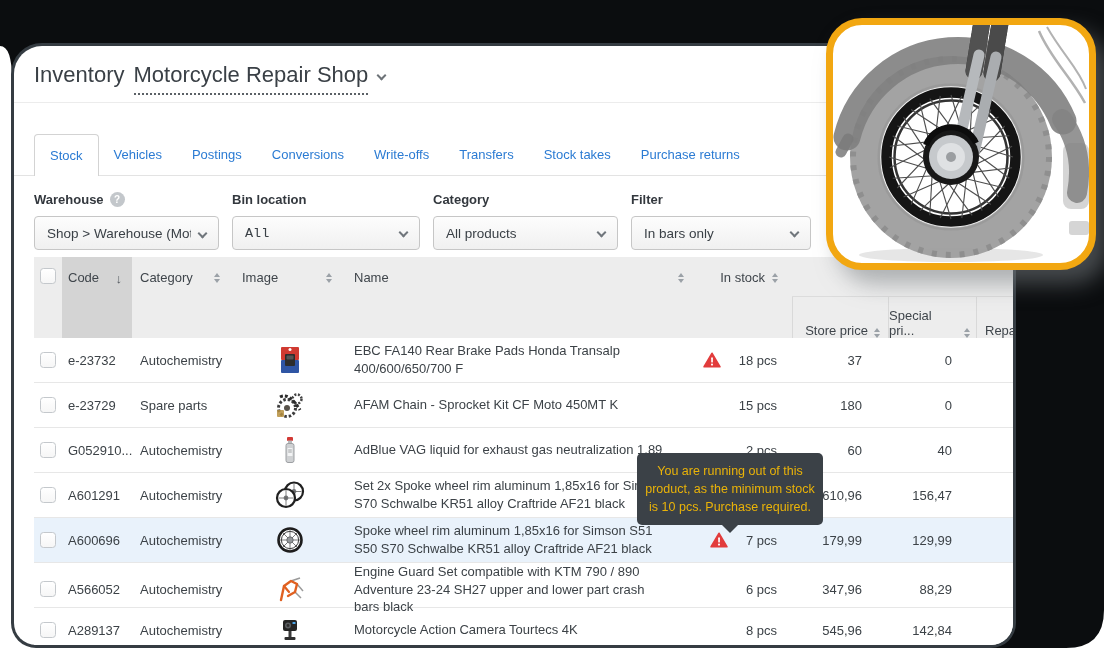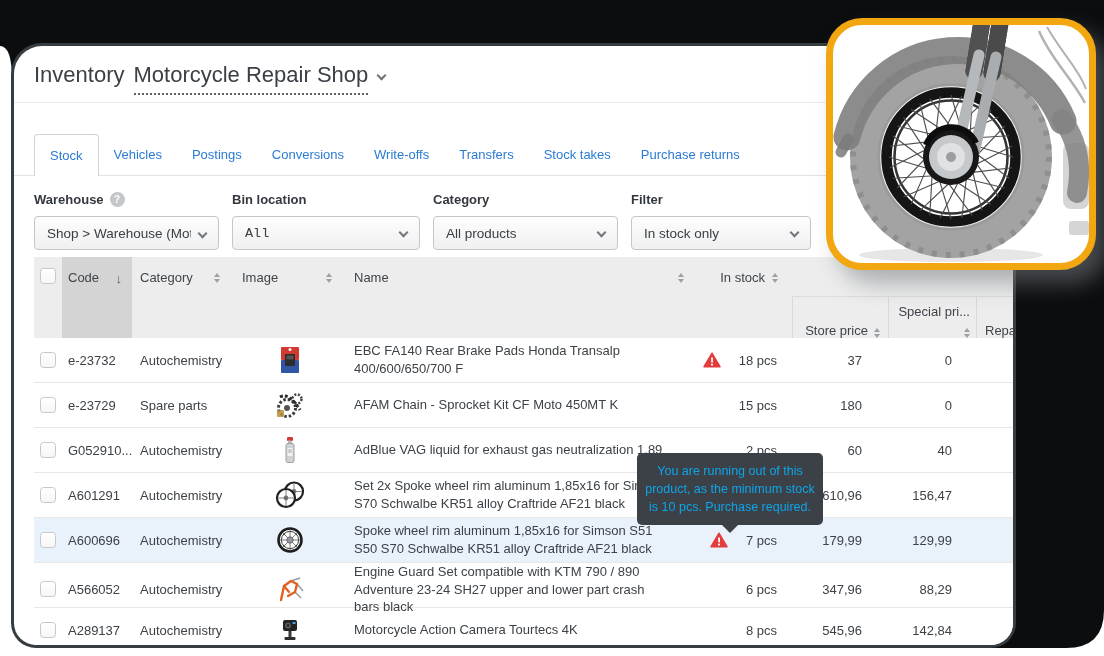--- a/index.html
+++ b/index.html
@@ -58,21 +58,21 @@
   .thead{grid-template-rows:40px 41px;background:#ededed;font-size:13px;color:#3f454b;}
   .th{grid-row:1 / span 2;display:flex;align-items:flex-start;padding-top:13px;}
   .th-code{background:#d4d4d4;padding-left:6px;justify-content:space-between;padding-right:10px;cursor:pointer;}
   .th-category,.th-image{padding-left:8px;justify-content:space-between;padding-right:14px;cursor:pointer;}
   .th-name{padding-left:8px;justify-content:space-between;padding-right:12px;cursor:pointer;}
   .th-stock{justify-content:flex-end;padding-right:14px;gap:7px;cursor:pointer;}
   .th-group{grid-column:7 / span 3;grid-row:1;border-bottom:1px solid #dcdcdc;}
   .sub-th{grid-row:2;display:flex;align-items:flex-end;justify-content:flex-end;
     gap:6px;border-left:1px solid #d9d9d9;cursor:pointer;}
   .sub-th.store{grid-column:7;padding-right:8px;}
-  .sub-th.special{grid-column:8;padding-right:6px;flex-direction:column;}
+  .sub-th.special{grid-column:8;padding-right:6px;}
   .sub-th.repair{grid-column:9;justify-content:flex-start;padding-left:8px;}
   .sort{display:inline-flex;flex-direction:column;gap:2px;margin-top:3px;}
   .sort i{display:block;width:0;height:0;border-left:3.5px solid transparent;border-right:3.5px solid transparent;}
   .sort .up{border-bottom:4px solid #9ba1a7;}
   .sort .dn{border-top:4px solid #9ba1a7;}
   .sort-desc{color:#555a60;font-size:13px;margin-top:1px;}
 
   .tr{height:45px;border-bottom:1px solid #e7e7e7;background:#fff;cursor:pointer;}
   .tr.hl{background:var(--row-highlight);}
   .td{display:flex;align-items:center;font-size:13px;color:#3c4247;}
@@ -85,21 +85,21 @@
   .td.store{justify-content:flex-end;padding-right:26px;}
   .td.special{justify-content:flex-end;padding-right:24px;}
   .warn{flex:none;line-height:0;}
 
   .checkbox{display:inline-block;width:16px;height:16px;border:1px solid #c4c8cc;border-radius:3.5px;
     background:linear-gradient(#ffffff,#f6f6f6);cursor:pointer;}
   .thead .checkbox{margin:11px auto 0 auto;display:block;}
 
   
   .tooltip{position:absolute;left:623px;top:407px;width:186px;background:var(--tooltip-bg);
-    color:#0ea5e9;font-size:12.5px;line-height:1.45;text-align:center;padding:9px 8px;
+    color:#eab308;font-size:12.5px;line-height:1.45;text-align:center;padding:9px 8px;
     border-radius:5px;z-index:5;}
   .tooltip:after{content:"";position:absolute;top:100%;left:50%;margin-left:-8px;
     border:8px solid transparent;border-top-color:var(--tooltip-bg);border-bottom-width:0;}
 
   
   .callout{position:absolute;top:18px;right:8px;width:270px;height:252px;background:#fff;
     border:7px solid var(--amber-border);border-radius:36px;z-index:10;overflow:hidden;
     box-shadow:12px 14px 22px rgba(120,125,130,.55);}
   .callout svg{display:block;}
   #spokes line{stroke:#4c4c4c;stroke-width:1.1;}
@@ -154,21 +154,21 @@
         <div class="filter-group">
           <div class="filter-label">Category</div>
           <div class="select" style="width: 185px;">
             <span class="select-value">All products</span>
             <i class="chev"></i>
           </div>
         </div>
         <div class="filter-group">
           <div class="filter-label">Filter</div>
           <div class="select" style="width: 180px;">
-            <span class="select-value">In stock only</span>
+            <span class="select-value">In bars only</span>
             <i class="chev"></i>
           </div>
         </div>
       </div>
 
     <div class="tbl">
       <div class="thead grid-cols">
         <div class="th" style="padding-top:0;">
           <span class="checkbox"></span>
         </div>

